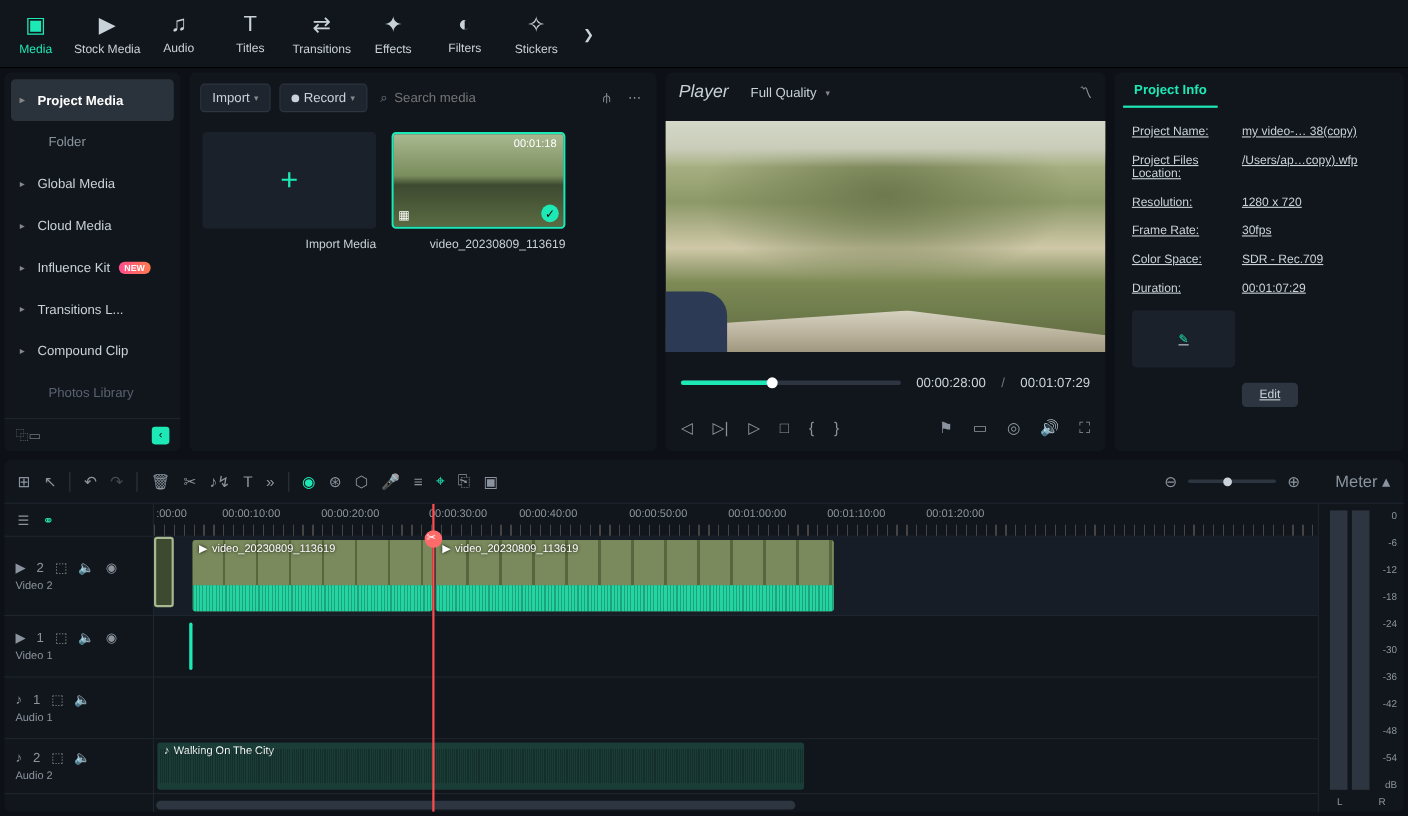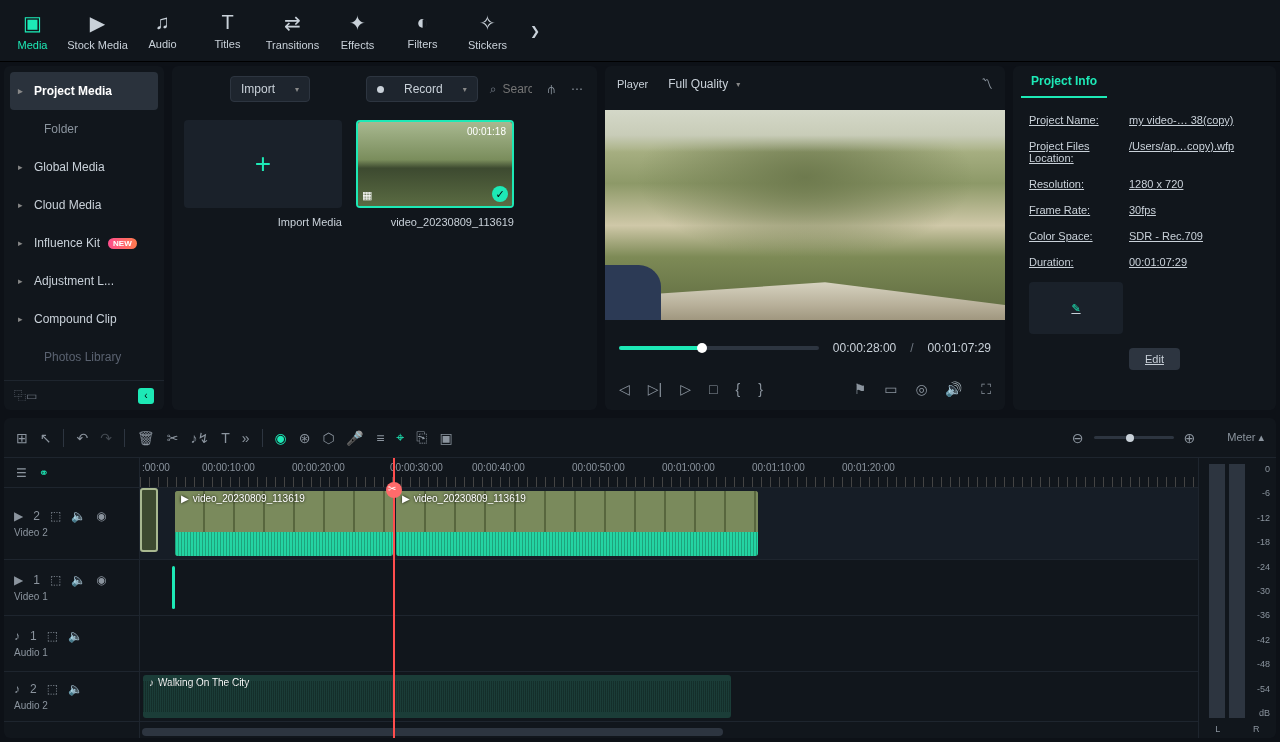--- a/index.html
+++ b/index.html
@@ -26,41 +26,41 @@
 .left-item.indent { padding-left: 40px; color: #8b949e; }
 .left-item.dim { color: #5a6270; }
 .badge-new { background: linear-gradient(90deg,#ff4d8d,#ff7b4d); color: #fff; font-size: 8px; padding: 1px 5px; border-radius: 6px; font-weight: 700; }
 .left-bottom { height: 30px; display: flex; align-items: center; justify-content: space-between; padding: 0 10px; border-top: 1px solid #1e252e; }
 .left-bottom .ico { color: #6e7681; cursor: pointer; }
 .collapse-btn { background: #1de9b6; color: #000; width: 16px; height: 16px; border-radius: 3px; display: flex; align-items: center; justify-content: center; font-size: 10px; }
 
 
 .media-panel { width: 425px; background: #11161c; border-radius: 6px; display: flex; flex-direction: column; }
 .media-tools { display: flex; align-items: center; height: 46px; padding: 0 10px; gap: 8px; }
-.btn-drop { background: #1e252e; border: 1px solid #2d3540; border-radius: 4px; padding: 5px 10px; display: flex; align-items: center; gap: 20px; color: #c9d1d9; cursor: pointer; font-size: 12px; margin-left: 48px; }
+.btn-drop { background: #1e252e; border: 1px solid #2d3540; border-radius: 4px; padding: 5px 10px; display: flex; align-items: center; gap: 4px; color: #c9d1d9; cursor: pointer; font-size: 12px; }
 .btn-drop .caret { font-size: 8px; color: #888; }
 .record-dot { width: 7px; height: 7px; border-radius: 50%; background: #c9d1d9; display: inline-block; }
 .search-box { flex: 1; display: flex; align-items: center; gap: 6px; color: #6e7681; padding: 0 4px; }
 .search-box input { background: transparent; border: none; color: #c9d1d9; outline: none; font-size: 12px; width: 100%; }
 .media-tool-icon { color: #8b949e; cursor: pointer; padding: 4px; }
 .media-grid { flex: 1; display: flex; gap: 14px; padding: 8px 12px; }
 .media-card { width: 158px; text-align: right; }
 .media-thumb { width: 158px; height: 88px; background: #1a212a; border-radius: 4px; display: flex; align-items: center; justify-content: center; position: relative; }
 .media-thumb .plus { color: #1de9b6; font-size: 28px; font-weight: 300; }
 .media-thumb.selected { border: 2px solid #1de9b6; }
 .media-thumb.selected::after { content: "✓"; position: absolute; bottom: 4px; right: 4px; background: #1de9b6; color: #000; width: 16px; height: 16px; border-radius: 50%; display: flex; align-items: center; justify-content: center; font-size: 11px; }
 .media-thumb .duration { position: absolute; top: 4px; right: 6px; font-size: 10px; color: #fff; }
 .media-thumb .film-icon { position: absolute; bottom: 4px; left: 4px; color: #fff; font-size: 11px; }
 .media-thumb .scene { width: 100%; height: 100%; background: linear-gradient(180deg,#a8b890 0%,#7a8d5c 45%,#3d4a30 55%,#5a6b42 100%); border-radius: 2px; }
 .media-caption { font-size: 11px; color: #c9d1d9; padding-top: 8px; }
 
 
 .player-panel { width: 400px; background: #11161c; border-radius: 6px; display: flex; flex-direction: column; }
 .player-header { height: 36px; display: flex; align-items: center; padding: 0 12px; gap: 12px; }
-.player-header .label { font-size: 11px; color: #c9d1d9; }
+.player-header .label { font-size: 16px; color: #c9d1d9; font-style: italic; }
 .quality-select { display: flex; align-items: center; gap: 8px; color: #c9d1d9; cursor: pointer; padding: 4px 8px; }
 .quality-select .caret { font-size: 8px; color: #888; }
 .player-header-spacer { flex: 1; }
 .player-chart-btn { color: #8b949e; cursor: pointer; }
 .player-viewport { flex: 1; margin: 8px 0; background: #000; position: relative; overflow: hidden; }
 .player-scenery { position: absolute; inset: 0; background:
   linear-gradient(180deg, #d4d8c8 0%, #c8ccb8 12%, rgba(170,176,140,0) 20%),
   radial-gradient(ellipse 60% 55% at 50% 32%, #6e7a4e 0%, rgba(110,122,78,0) 70%),
   linear-gradient(180deg, #a9b184 18%, #8d9968 35%, #cfc8a8 55%, #7d8a56 70%, #5c683e 100%);
 }
@@ -90,21 +90,21 @@
 
 .timeline-panel { flex: 1; background: #11161c; border-radius: 6px; margin: 4px; display: flex; flex-direction: column; }
 .tl-toolbar { height: 40px; display: flex; align-items: center; padding: 0 12px; gap: 12px; color: #8b949e; border-bottom: 1px solid #1e252e; }
 .tl-tool { cursor: pointer; font-size: 14px; }
 .tl-tool.teal { color: #1de9b6; }
 .tl-sep { width: 1px; height: 18px; background: #2d3540; }
 .tl-spacer { flex: 1; }
 .zoom-ctrl { display: flex; align-items: center; gap: 10px; }
 .zoom-track { width: 80px; height: 3px; background: #2d3540; border-radius: 2px; position: relative; }
 .zoom-thumb { position: absolute; left: 45%; top: 50%; transform: translate(-50%,-50%); width: 8px; height: 8px; border-radius: 50%; background: #c9d1d9; }
-.meter-label { font-size: 11px; margin-left: 20px; cursor: pointer; }
+.meter-label { font-size: 15px; margin-left: 20px; cursor: pointer; }
 .tl-body { flex: 1; display: flex; position: relative; }
 .tl-left { width: 136px; border-right: 1px solid #1e252e; display: flex; flex-direction: column; }
 .tl-left-top { height: 30px; display: flex; align-items: center; gap: 12px; padding: 0 12px; border-bottom: 1px solid #1e252e; }
 .tl-left-top .ico { color: #8b949e; cursor: pointer; }
 .tl-left-top .ico.teal { color: #1de9b6; }
 .track-header { display: flex; flex-direction: column; justify-content: center; padding: 6px 10px; border-bottom: 1px solid #1e252e; }
 .track-header.v2 { height: 72px; }
 .track-header.v1 { height: 56px; }
 .track-header.a1 { height: 56px; }
 .track-header.a2 { height: 50px; }
@@ -200,21 +200,21 @@
           <span class="caret">▸</span>
           <span>Cloud Media</span>
         </div>
         <div class="left-item">
           <span class="caret">▸</span>
           <span>Influence Kit</span>
           <span class="badge-new">NEW</span>
         </div>
         <div class="left-item">
           <span class="caret">▸</span>
-          <span>Adjustment L...</span>
+          <span>Transitions L...</span>
         </div>
         <div class="left-item">
           <span class="caret">▸</span>
           <span>Compound Clip</span>
         </div>
         <div class="left-item indent dim">
           <span>Photos Library</span>
         </div>
       </div>
       <div class="left-bottom">

